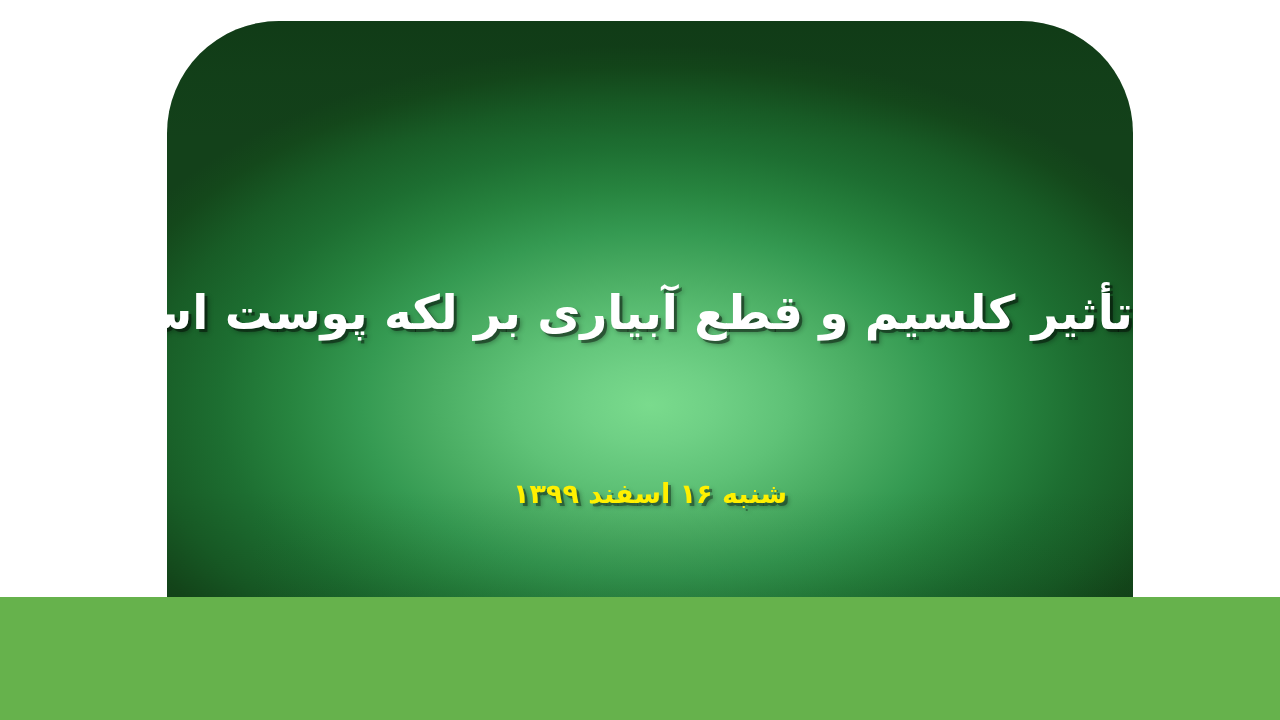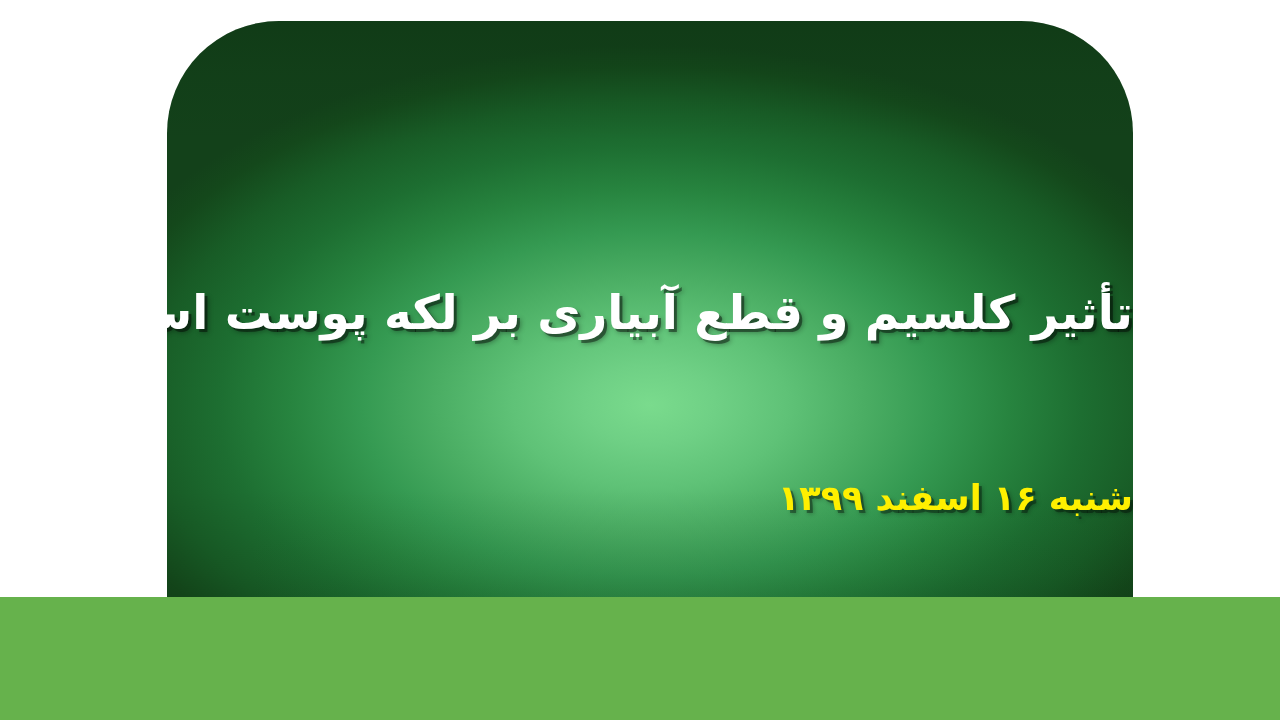--- a/index.html
+++ b/index.html
@@ -89,24 +89,24 @@
     text-shadow:
       3px 3px 0px rgba(0,0,0,0.42),
       4px 4px 5px rgba(0,0,0,0.30);
   }
 
   #slide-subtitle {
     position: absolute;
     left: 0;
     right: 0;
     top: 455px;
-    text-align: right;
+    text-align: center;
     direction: rtl;
     color: #fff000;
-    font-size: 35px;
+    font-size: 27px;
     font-weight: bold;
     line-height: 1.3;
     white-space: nowrap;
     text-shadow:
       3px 3px 0px rgba(0,0,0,0.34),
       4px 4px 4px rgba(0,0,0,0.26);
   }
 
   
   #bottom-band {

